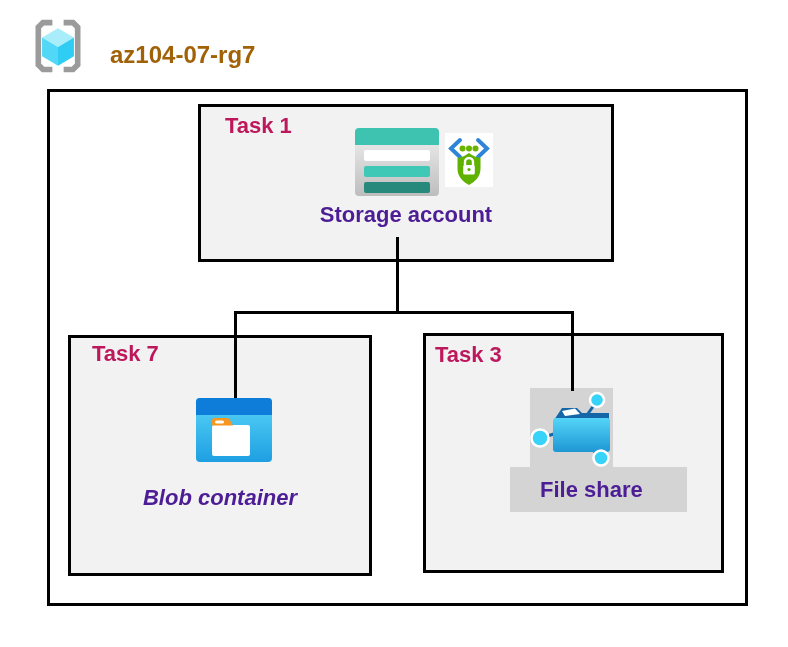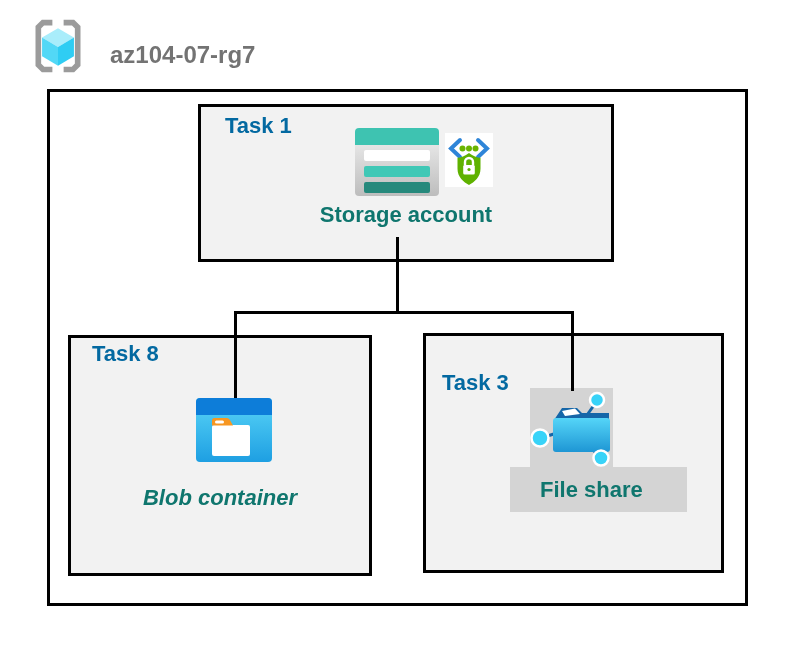--- a/index.html
+++ b/index.html
@@ -2,34 +2,34 @@
 <html><head>
 <meta charset="utf-8">
 <style>
   html,body{margin:0;padding:0;background:#ffffff;}
   body{width:788px;height:647px;position:relative;overflow:hidden;
        font-family:"Liberation Sans",sans-serif;-webkit-font-smoothing:antialiased;}
   .canvas{position:absolute;inset:0;}
 
   
   .rg-icon{position:absolute;left:28px;top:16px;width:60px;height:60px;}
-  .rg-title{position:absolute;left:110px;top:41px;font-size:24px;font-weight:700;color:#737373;line-height:28px;}
+  .rg-title{position:absolute;left:110px;top:41px;font-size:24px;font-weight:700;color:#a16207;line-height:28px;}
 
   
   .outer-box{position:absolute;left:47px;top:89px;width:701px;height:517px;
              border:3px solid #000000;box-sizing:border-box;background:#ffffff;}
   .task-box{position:absolute;background:#f2f2f2;border:3px solid #000000;box-sizing:border-box;}
   .task1{left:198px;top:104px;width:416px;height:158px;}
   .task2{left:68px;top:335px;width:304px;height:241px;}
   .task3{left:423px;top:333px;width:301px;height:240px;}
-  .task-label{position:absolute;font-size:22px;font-weight:700;color:#0369a1;white-space:nowrap;}
+  .task-label{position:absolute;font-size:22px;font-weight:700;color:#be185d;white-space:nowrap;}
   .task1 .task-label{left:24px;top:6px;}
   .task2 .task-label{left:21px;top:3px;}
-  .task3 .task-label{left:16px;top:6px;margin-top:28px;}
-  .node-label{position:absolute;left:0;width:100%;text-align:center;font-size:22px;font-weight:700;color:#0f766e;white-space:nowrap;}
+  .task3 .task-label{left:9px;top:6px;}
+  .node-label{position:absolute;left:0;width:100%;text-align:center;font-size:22px;font-weight:700;color:#4c1d95;white-space:nowrap;}
   .task1 .node-label{top:95px;}
   .task2 .node-label{top:147px;font-style:italic;}
 
   
   .conn{position:absolute;background:#000000;}
   .conn-v1{left:396px;top:237px;width:3px;height:77px;}
   .conn-h {left:234px;top:311px;width:340px;height:3px;}
   .conn-v2{left:234px;top:311px;width:3px;height:87px;}
   .conn-v3{left:571px;top:311px;width:3px;height:80px;}
 
@@ -81,21 +81,21 @@
       <circle cx="30.5" cy="15.5" r="3" fill="#6ab400"></circle>
       <path d="M24,20 c4,3.2 8.2,4.6 11.5,4.8 v11 c0,8.3 -6.2,13.4 -11.5,16.2 c-5.3,-2.8 -11.5,-7.9 -11.5,-16.2 v-11 c3.3,-0.2 7.5,-1.6 11.5,-4.8 z" fill="#5fb200"></path>
       <path d="M20,32.5 v-3.5 a4,4 0 0 1 8,0 v3.5" stroke="#ffffff" stroke-width="2.4" fill="none"></path>
       <rect x="18.2" y="32" width="11.6" height="9.5" rx="1.5" fill="#ffffff"></rect>
       <circle cx="24" cy="36.5" r="1.6" fill="#5fb200"></circle>
     </svg>
     <div class="node-label">Storage account</div>
   </div>
 
   <div class="task-box task2">
-    <div class="task-label">Task 8</div>
+    <div class="task-label">Task 7</div>
     <svg class="blob-icon" viewBox="0 0 76 64">
       <defs>
         <linearGradient id="bb" x1="0" y1="0" x2="0" y2="1">
           <stop offset="0" stop-color="#59d5f8"></stop>
             <stop offset="1" stop-color="#1e9fe2"></stop>
         </linearGradient>
       </defs>
       <rect width="76" height="64" rx="4" fill="url(#bb)"></rect>
       <path d="M4,0 h68 a4,4 0 0 1 4,4 v13 h-76 v-13 a4,4 0 0 1 4,-4 z" fill="#0d7dd9"></path>
       <rect x="16" y="27" width="38" height="31" rx="2" fill="#ffffff"></rect>

